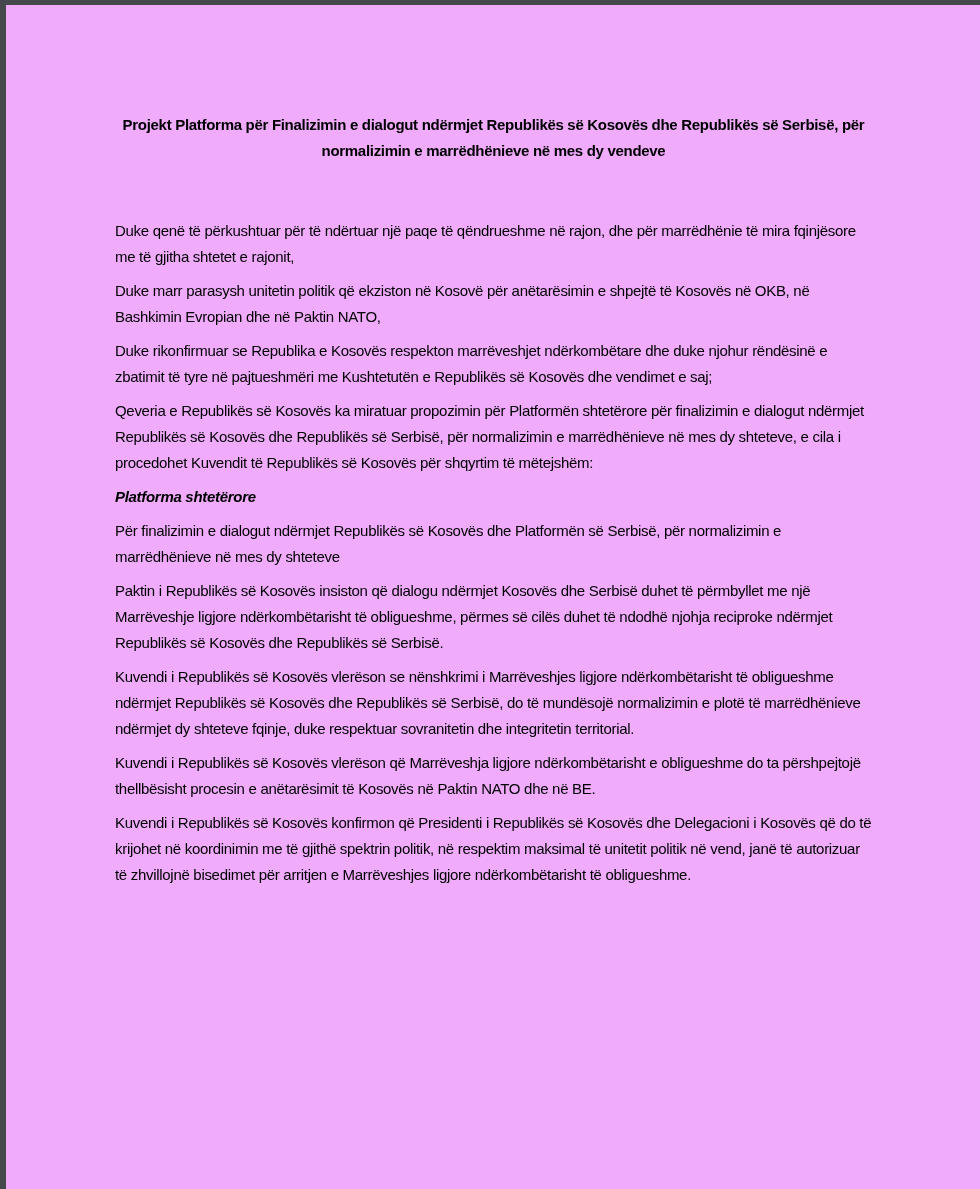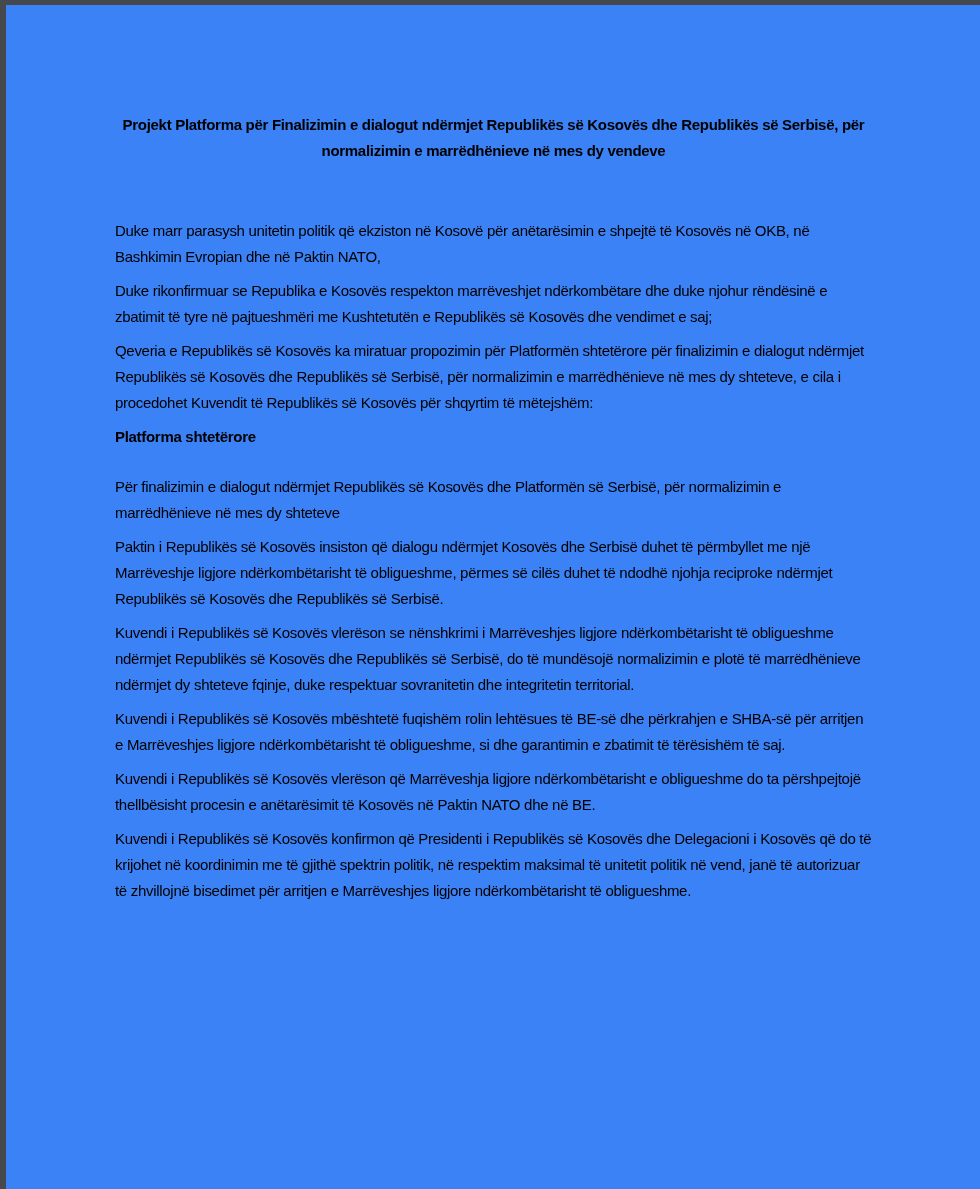--- a/index.html
+++ b/index.html
@@ -13,21 +13,21 @@
     position: relative;
     overflow: hidden;
     font-family: "Liberation Sans", sans-serif;
   }
   .page {
     position: absolute;
     top: 5px;
     left: 6px;
     right: 0;
     bottom: 0;
-    background: #3b82f6;
+    background: #f0abfc;
   }
   .content {
     margin-left: 109px;
     width: 757px;
     padding-top: 107px;
     color: #000000;
     font-size: 15px;
     line-height: 26px;
     letter-spacing: -0.3px;
   }
@@ -35,47 +35,48 @@
     font-weight: bold;
     text-align: center;
     margin: 0 0 54px 0;
   }
   .para {
     margin: 0 0 8px 0;
     text-align: left;
   }
   .section-heading {
     font-weight: bold;
-    margin: 0 0 24px 0;
+    margin: 0 0 8px 0;
+    font-style: italic;
   }
 </style>
 </head>
 <body>
 
 <div class="page">
   <div class="content">
 
     <p class="doc-title">Projekt Platforma për Finalizimin e dialogut ndërmjet Republikës së Kosovës dhe Republikës së Serbisë, për normalizimin e marrëdhënieve në mes dy vendeve</p>
 
+    <p class="para">Duke qenë të përkushtuar për të ndërtuar një paqe të qëndrueshme në rajon, dhe për marrëdhënie të mira fqinjësore me të gjitha shtetet e rajonit,</p>
 
     <p class="para">Duke marr parasysh unitetin politik që ekziston në Kosovë për anëtarësimin e shpejtë të Kosovës në OKB, në Bashkimin Evropian dhe në Paktin NATO,</p>
 
     <p class="para">Duke rikonfirmuar se Republika e Kosovës respekton marrëveshjet ndërkombëtare dhe duke njohur rëndësinë e zbatimit të tyre në pajtueshmëri me Kushtetutën e Republikës së Kosovës dhe vendimet e saj;</p>
 
     <p class="para">Qeveria e Republikës së Kosovës ka miratuar propozimin për Platformën shtetërore për finalizimin e dialogut ndërmjet Republikës së Kosovës dhe Republikës së Serbisë, për normalizimin e marrëdhënieve në mes dy shteteve, e cila i procedohet Kuvendit të Republikës së Kosovës për shqyrtim të mëtejshëm:</p>
 
     <p class="section-heading">Platforma shtetërore</p>
 
     <p class="para">Për finalizimin e dialogut ndërmjet Republikës së Kosovës dhe Platformën së Serbisë, për normalizimin e marrëdhënieve në mes dy shteteve</p>
 
     <p class="para">Paktin i Republikës së Kosovës insiston që dialogu ndërmjet Kosovës dhe Serbisë duhet të përmbyllet me një Marrëveshje ligjore ndërkombëtarisht të obligueshme, përmes së cilës duhet të ndodhë njohja reciproke ndërmjet Republikës së Kosovës dhe Republikës së Serbisë.</p>
 
     <p class="para">Kuvendi i Republikës së Kosovës vlerëson se nënshkrimi i Marrëveshjes ligjore ndërkombëtarisht të obligueshme ndërmjet Republikës së Kosovës dhe Republikës së Serbisë, do të mundësojë normalizimin e plotë të marrëdhënieve ndërmjet dy shteteve fqinje, duke respektuar sovranitetin dhe integritetin territorial.</p>
 
-    <p class="para">Kuvendi i Republikës së Kosovës mbështetë fuqishëm rolin lehtësues të BE-së dhe përkrahjen e SHBA-së për arritjen e Marrëveshjes ligjore ndërkombëtarisht të obligueshme, si dhe garantimin e zbatimit të tërësishëm të saj.</p>
 
 
     <p class="para">Kuvendi i Republikës së Kosovës vlerëson që Marrëveshja ligjore ndërkombëtarisht e obligueshme do ta përshpejtojë thellbësisht procesin e anëtarësimit të Kosovës në Paktin NATO dhe në BE.</p>
 
     <p class="para">Kuvendi i Republikës së Kosovës konfirmon që Presidenti i Republikës së Kosovës dhe Delegacioni i Kosovës që do të krijohet në koordinimin me të gjithë spektrin politik, në respektim maksimal të unitetit politik në vend, janë të autorizuar të zhvillojnë bisedimet për arritjen e Marrëveshjes ligjore ndërkombëtarisht të obligueshme.</p>
 
   </div>
 </div>
 
 </body></html>

